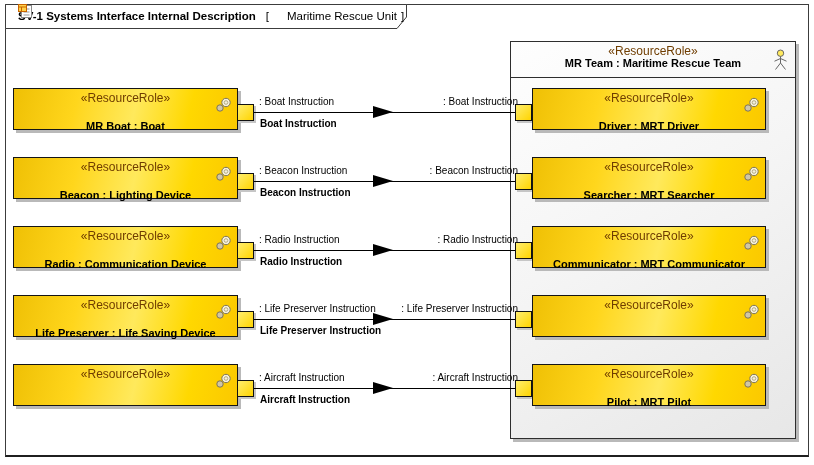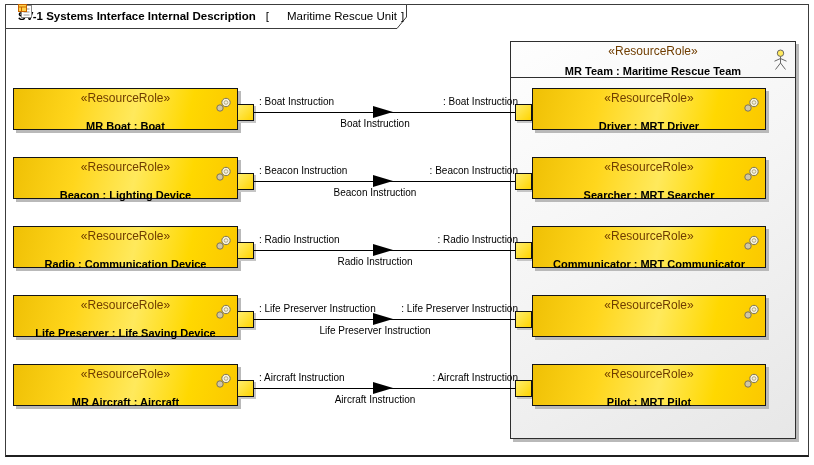--- a/index.html
+++ b/index.html
@@ -34,37 +34,37 @@
   
   .node{position:absolute;top:0;height:40px;border:1px solid #151515;
         background:linear-gradient(103deg,#efc005 0%,#ffd61c 28%,#ffe95c 54%,#ffd800 78%,#fbc800 100%);
         box-shadow:3px 3px 0 #b9b9b9;text-align:center;}
   .lnode{left:13px;width:223px;}
   .rnode{left:532px;width:232px;}
   .stereo{margin-top:4px;font-size:12px;line-height:11px;color:var(--stereotype_text,#6f3d00);}
   .nname{margin-top:16px;font-size:11px;line-height:13px;font-weight:bold;color:#000;}
   .roleicon{position:absolute;right:5px;top:8px;}
   .container-head .stereo{margin-top:4px;}
-  .container-head .nname{margin-top:8px;}
+  .container-head .nname{margin-top:0;}
   .actoricon{position:absolute;right:7px;top:3px;}
 
   
   .port{position:absolute;width:15px;height:15px;top:16px;
         background:linear-gradient(135deg,#ffee6e,#ffd400);
         border:1px solid #111;box-shadow:2px 2px 0 #c6c6c6;}
   .pl{left:237px;}
   .pr{left:515px;}
   .wire{position:absolute;left:254px;top:24px;width:262px;height:0;border-top:1px solid #000;}
   .arrow{position:absolute;left:373px;top:18px;width:0;height:0;
          border-top:6px solid transparent;border-bottom:6px solid transparent;
          border-left:20px solid #000;}
   .lbl{position:absolute;font-size:10px;line-height:13px;color:#000;white-space:nowrap;}
   .src{left:259px;top:7px;}
   .tgt{right:296px;top:7px;}
-  .flow{left:244px;top:29px;width:262px;text-align:center;}
+  .flow{left:260px;top:29px;width:262px;text-align:left;font-weight:bold;}
 </style>
 </head>
 <body>
 
 <div class="page">
 
   <div class="frame"></div>
 
   <div class="container-box">
     <div class="container-head">
@@ -188,21 +188,20 @@
           <circle cx="5" cy="11" r="3.2" fill="#cfc6a8" stroke="#7e7455"></circle>
           <circle cx="11" cy="5.5" r="4.2" fill="#f6f1dd" stroke="#7e7455"></circle>
           <circle cx="11" cy="5.5" r="1.8" fill="none" stroke="#b5ab85"></circle>
         </svg>
     </div>
   </div>
 
   <div class="row r4">
     <div class="node lnode">
       <div class="stereo">«ResourceRole»</div>
-      <div class="nname">MR Aircraft : Aircraft</div>
       <svg class="roleicon" width="17" height="16" viewBox="0 0 17 16">
           <circle cx="5" cy="11" r="3.2" fill="#cfc6a8" stroke="#7e7455"></circle>
           <circle cx="11" cy="5.5" r="4.2" fill="#f6f1dd" stroke="#7e7455"></circle>
           <circle cx="11" cy="5.5" r="1.8" fill="none" stroke="#b5ab85"></circle>
         </svg>
     </div>
     <div class="port pl"></div>
     <div class="wire"></div>
     <div class="arrow"></div>
     <div class="lbl src">: Aircraft Instruction</div>

